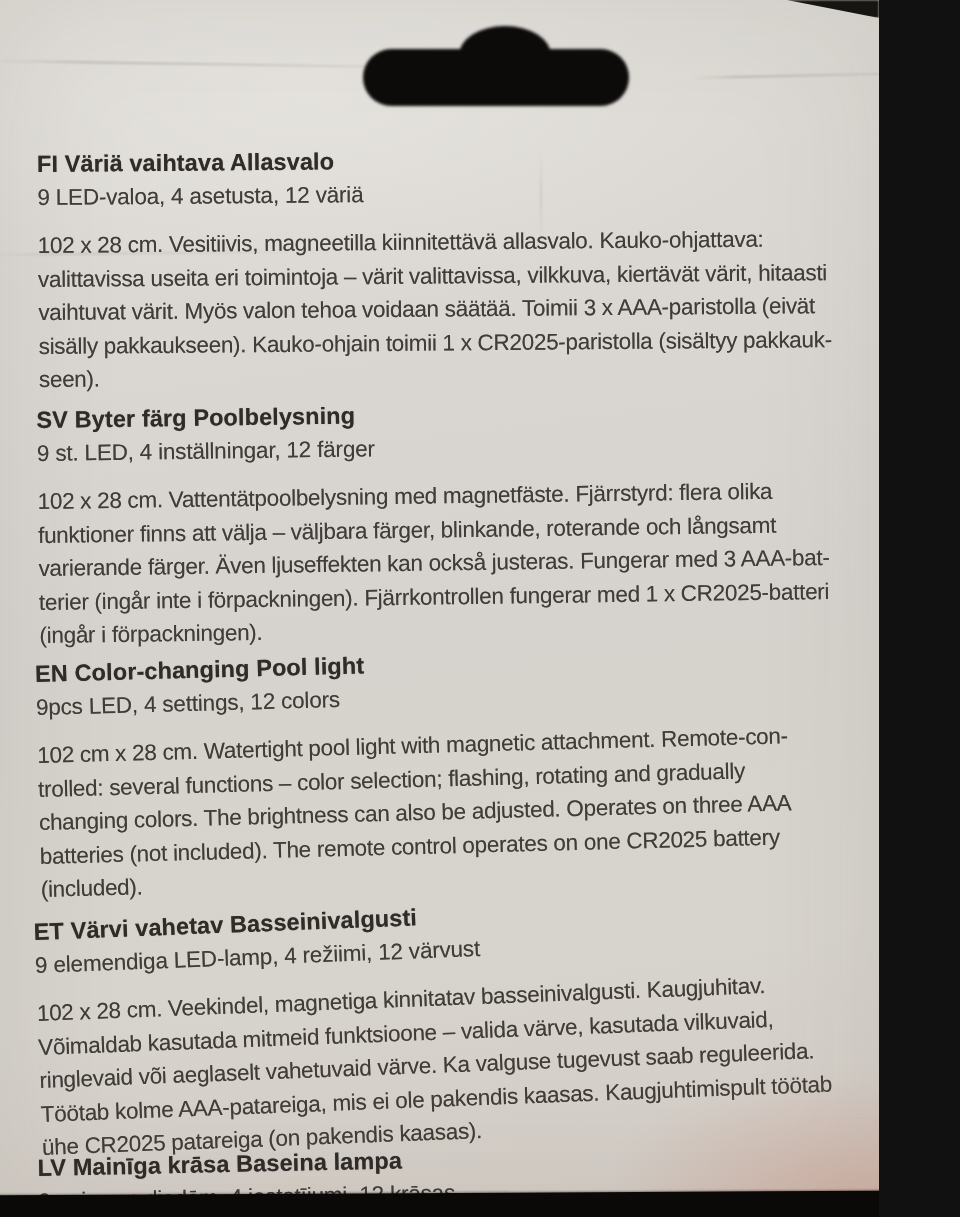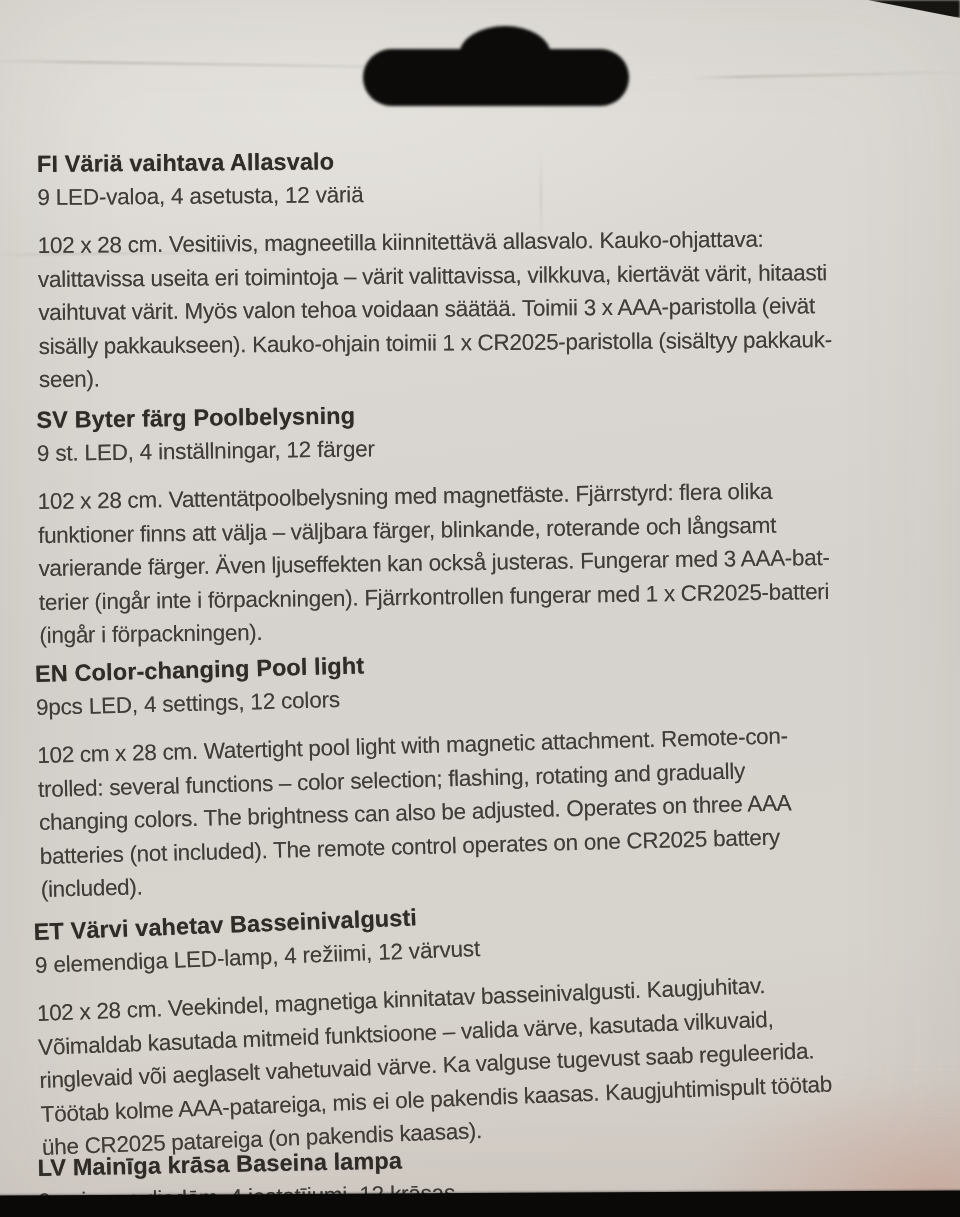--- a/index.html
+++ b/index.html
@@ -1,18 +1,18 @@
 <!DOCTYPE html>
 <html><head>
 <meta charset="utf-8">
 <style>
   html,body{margin:0;padding:0;background:#111;}
   #frame{
     position:relative;
-    width:960px;height:1217px;
+    width:879px;height:1217px;
     overflow:hidden;
     background:
       radial-gradient(ellipse 700px 300px at 35% 8%, rgba(236,234,230,0.55), rgba(236,234,230,0) 70%),
       linear-gradient(173deg, #dedbd6 0%, #dad7d2 28%, #d6d3ce 52%, #d7d3cd 78%, #d1cac3 100%);
     font-family:"Liberation Sans", sans-serif;
     box-shadow: inset 0 0 130px rgba(90,80,70,0.10);
   }
   
   .crease{position:absolute;height:2px;filter:blur(1px);opacity:.5;
     background:linear-gradient(to right, rgba(110,104,96,0) 0%, rgba(110,104,96,.6) 18%, rgba(110,104,96,.35) 60%, rgba(110,104,96,0) 100%);}

